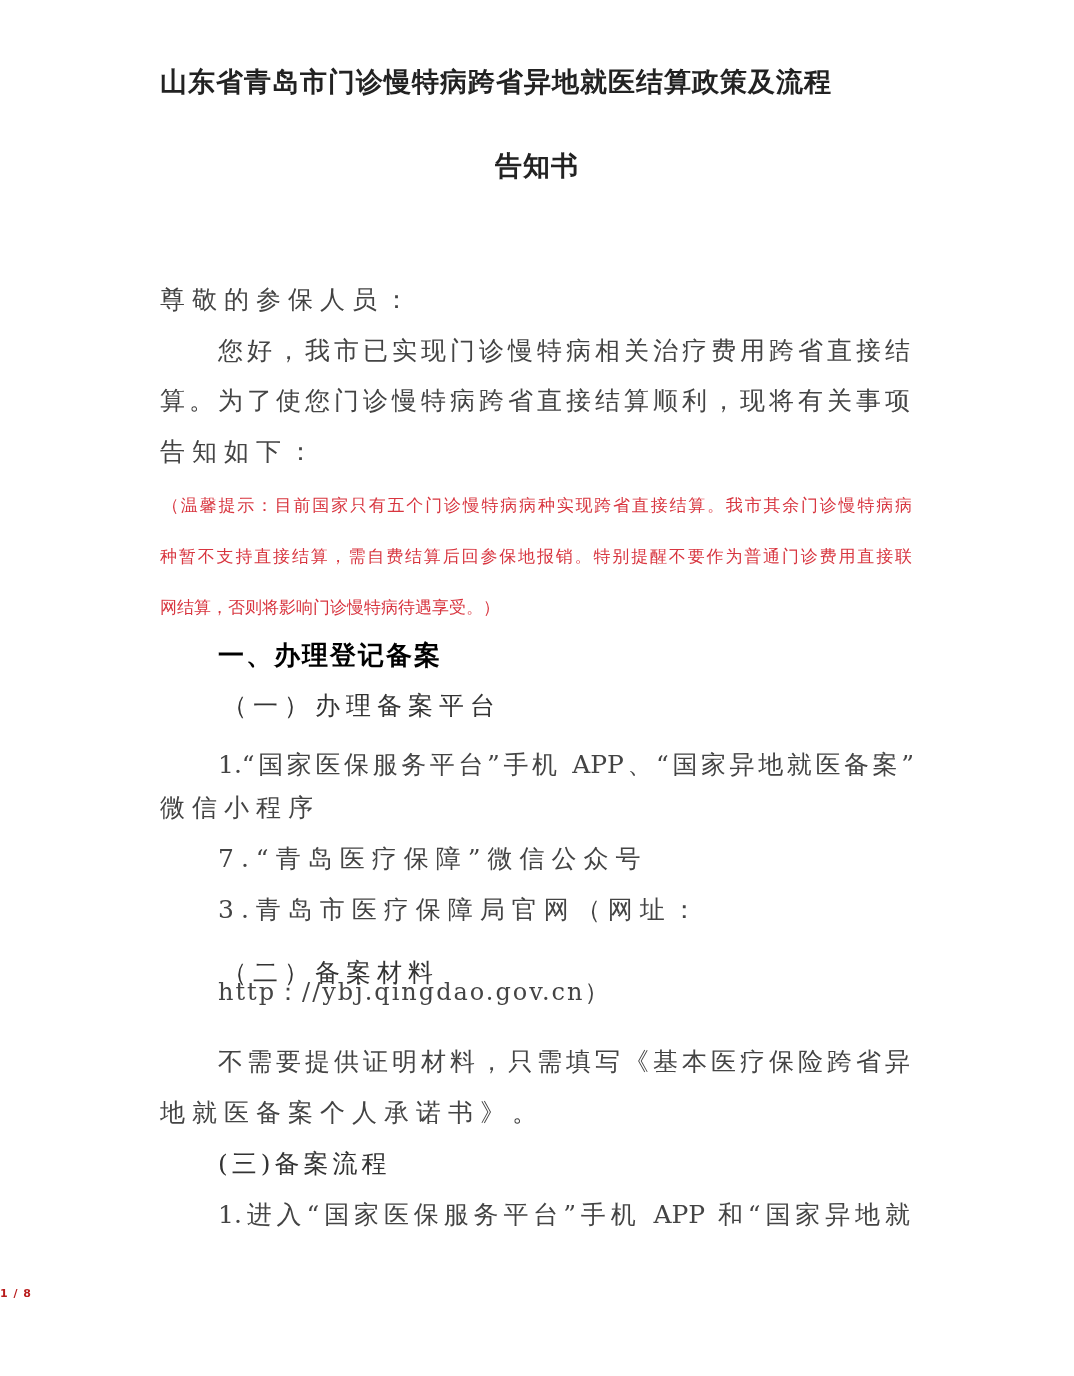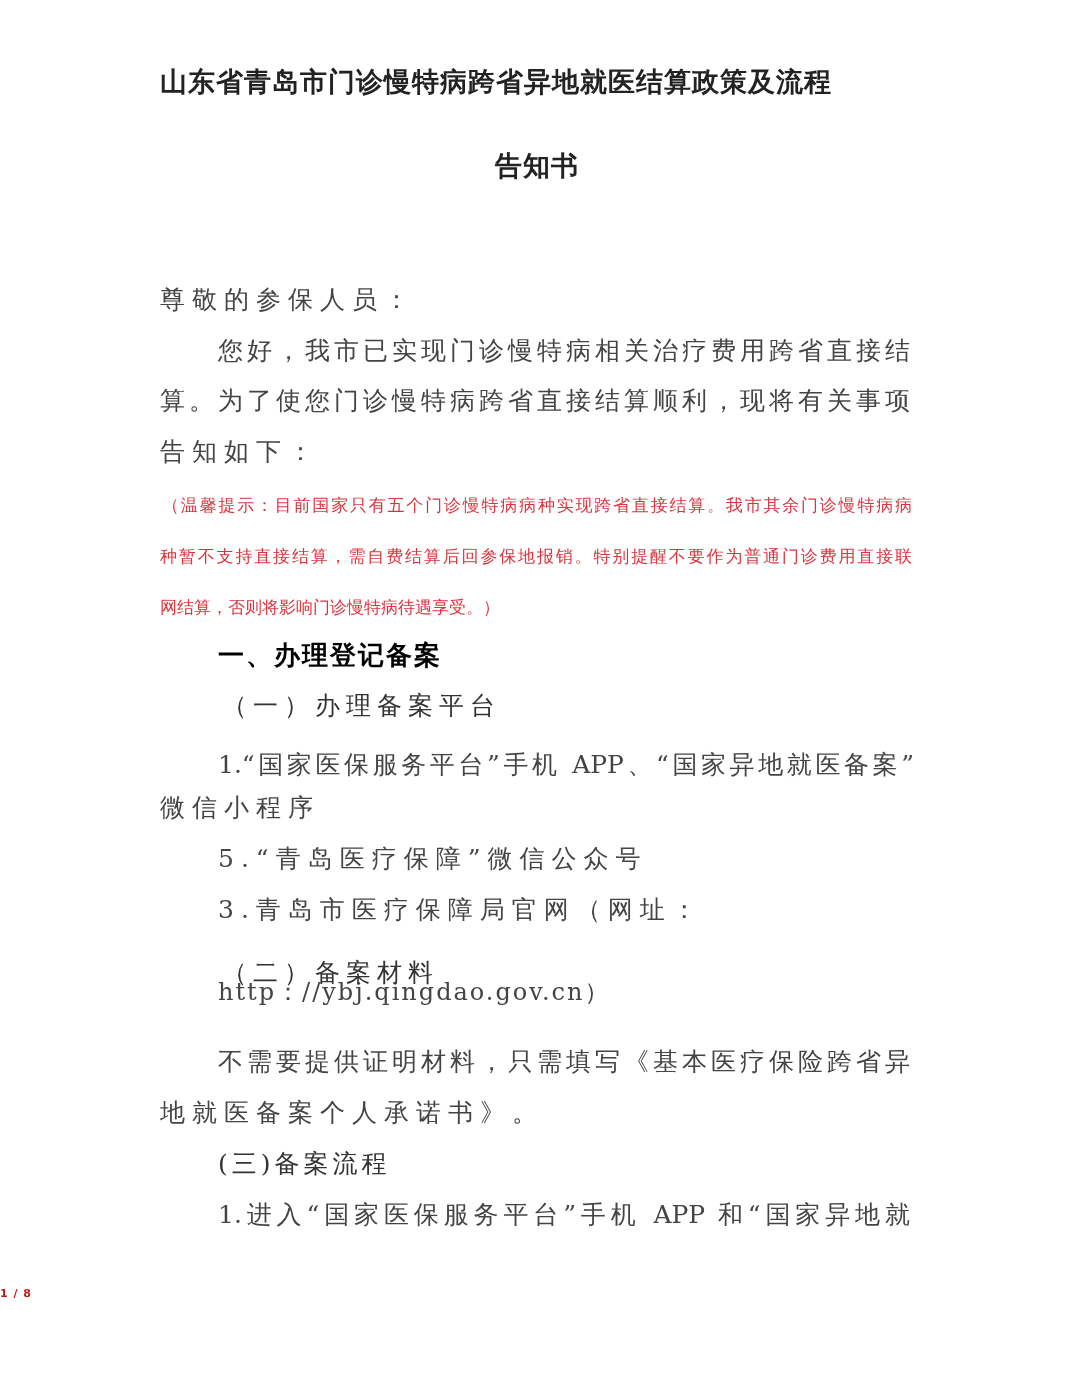--- a/index.html
+++ b/index.html
@@ -118,21 +118,21 @@
   <div class="line red justify" style="left:160px; top:545px;">种暂不支持直接结算，需自费结算后回参保地报销。特别提醒不要作为普通门诊费用直接联</div>
   <div class="line red" style="left:160px; top:596px;">网结算，否则将影响门诊慢特病待遇享受。）</div>
 
   <div class="line h1" style="left:218px; top:638px;">一、办理登记备案</div>
 
   <div class="line h2" style="left:222px; top:689px;">（一）办理备案平台</div>
 
   <div class="line body justify" style="left:218px; top:740px; width:696px;margin-top:8px;">1.“国家医保服务平台”手机 APP、“国家异地就医备案”</div>
   <div class="line body" style="left:160px; top:791px;">微信小程序</div>
 
-  <div class="line body" style="left:218px; top:842px;">5.“青岛医疗保障”微信公众号</div>
+  <div class="line body" style="left:218px; top:842px;">7.“青岛医疗保障”微信公众号</div>
 
   <div class="line body" style="left:218px; top:893px;">3.青岛市医疗保障局官网（网址：</div>
   <div class="line url" style="left:218px; top:976px;">http：//ybj.qingdao.gov.cn）</div>
 
   <div class="line h2" style="left:222px; top:956px;">（二）备案材料</div>
 
   <div class="line body" style="left:160px; top:1096px;">地就医备案个人承诺书》。</div>
   <div class="line body justify" style="left:218px; top:1045px; width:692px;">不需要提供证明材料，只需填写《基本医疗保险跨省异</div>
 
   <div class="line h2" style="left:218px; top:1147px; letter-spacing:4px;">(三)备案流程</div>

